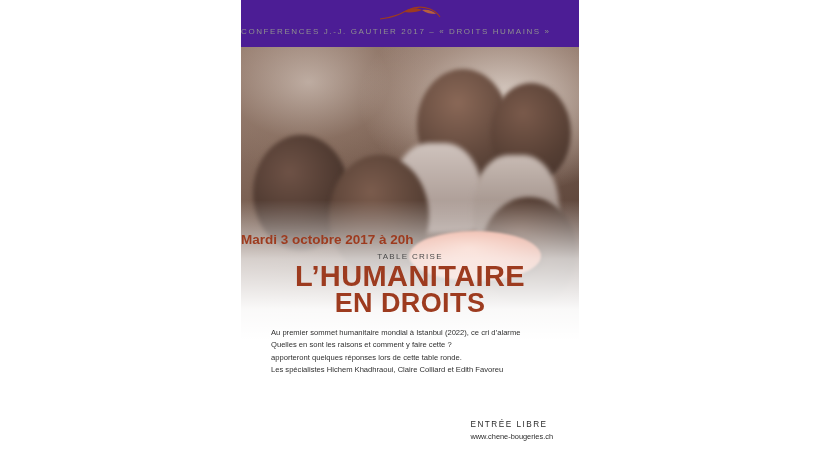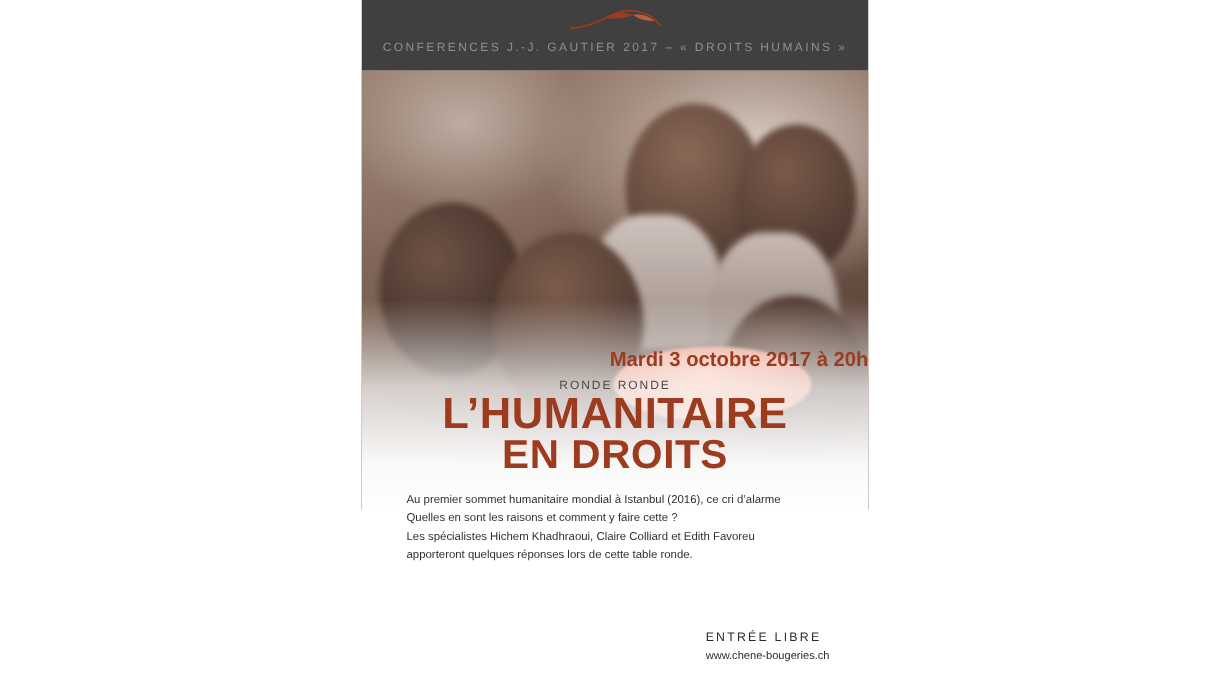--- a/index.html
+++ b/index.html
@@ -26,22 +26,21 @@
     top: 0;
     width: 338px;
     height: 450px;
     background: #ffffff;
     overflow: hidden;
   }
   
   .poster-header {
     position: relative;
     height: 47px;
-    background: #404040;
-    text-align: center;
+    background: #4c1d95;
   }
   .header-kicker {
     position: absolute;
     left: 0;
     right: 0;
     top: 27px;
     font-size: 8px;
     letter-spacing: 1.6px;
     color: #8e8f8f;
     font-family: "Liberation Sans", sans-serif;
@@ -118,21 +117,21 @@
     top: 0;
     width: 338px;
     height: 450px;
     pointer-events: none;
   }
   .date-line {
     position: absolute;
     left: 0;
     right: 0;
     top: 232px;
-    text-align: right;
+    text-align: left;
     font-size: 13.5px;
     font-weight: bold;
     color: #9d3b1f;
     font-family: "Liberation Sans", sans-serif;
   }
   .table-ronde {
     position: absolute;
     left: 0;
     right: 0;
     top: 252px;
@@ -217,30 +216,30 @@
       <div class="head h1"></div>
       <div class="head h2"></div>
       <div class="head h5"></div>
       <div class="bowl"></div>
       <div class="photo-fade"></div>
     </div>
 
     <div class="poster-text">
       <div class="date-line">Mardi 3 octobre 2017 à 20h</div>
 
-      <div class="table-ronde">RONDE RONDE</div>
+      <div class="table-ronde">TABLE CRISE</div>
 
       <div class="title-1">L’HUMANITAIRE</div>
       <div class="title-2">EN DROITS</div>
 
       <div class="body-copy">
-        <p>Au premier sommet humanitaire mondial à Istanbul (2016), ce cri d’alarme</p>
+        <p>Au premier sommet humanitaire mondial à Istanbul (2022), ce cri d’alarme</p>
         <p>Quelles en sont les raisons et comment y faire cette ?</p>
+        <p>apporteront quelques réponses lors de cette table ronde.</p>
         <p>Les spécialistes Hichem Khadhraoui, Claire Colliard et Edith Favoreu</p>
-        <p>apporteront quelques réponses lors de cette table ronde.</p>
       </div>
 
 
       <div class="entree">
         <div class="entree-title">ENTRÉE LIBRE</div>
         <div class="entree-url">www.chene-bougeries.ch</div>
       </div>
     </div>
 
   </div>

